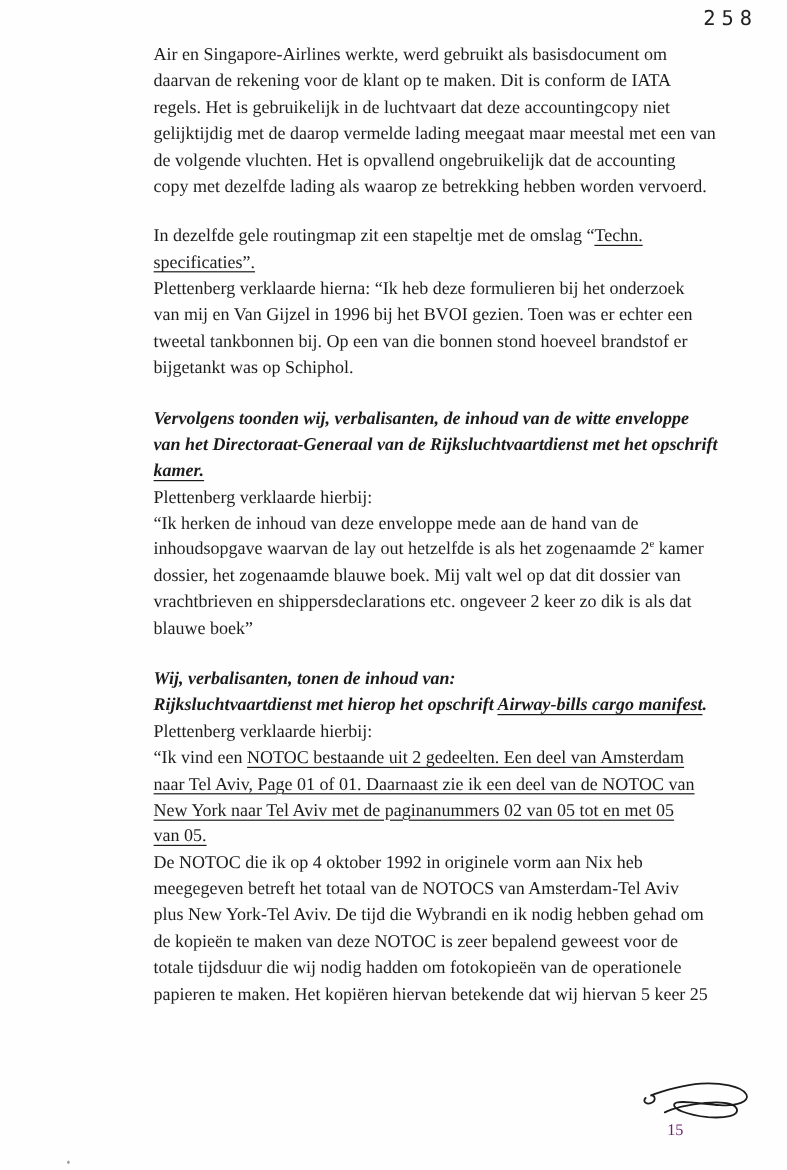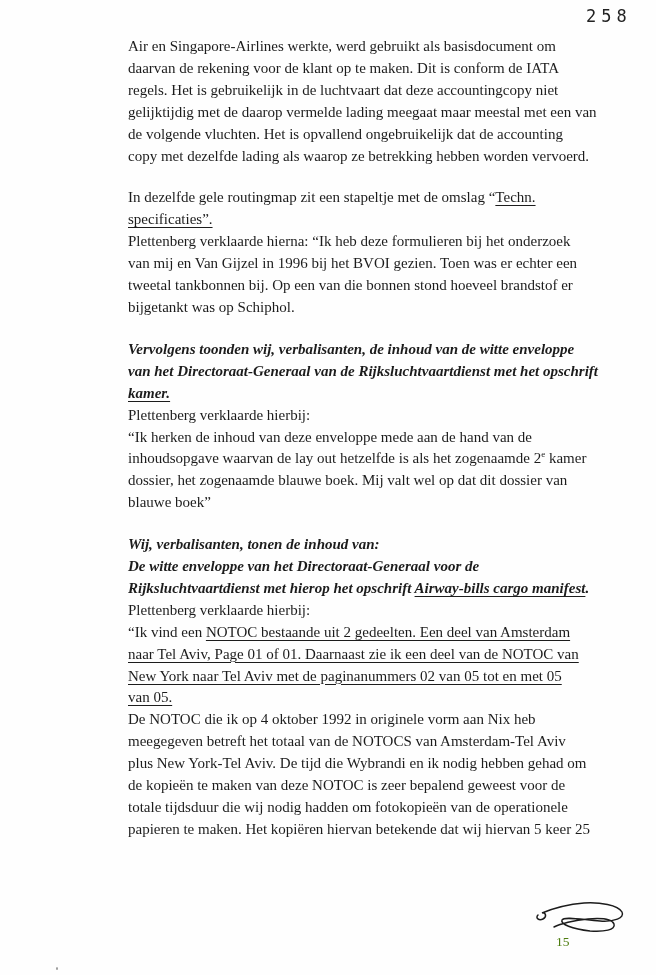--- a/index.html
+++ b/index.html
@@ -38,21 +38,21 @@
   .signature {
     position: absolute;
     left: 520px;
     top: 896px;
   }
   .page-num-bottom {
     position: absolute;
     top: 934px;
     left: 556px;
     font-size: 13.5px;
-    color: #4d7c0f;
+    color: #701a75;
   }
   .speck {
     position: absolute;
     left: 56px;
     top: 967px;
     width: 2px;
     height: 3px;
     background: #9a9a9a;
     border-radius: 50%;
   }
@@ -82,25 +82,25 @@
         <div class="line"><span>bijgetankt was op Schiphol.</span></div>
       </div>
       <div class="para">
         <div class="line it"><span>Vervolgens toonden wij, verbalisanten, de inhoud van de witte enveloppe</span></div>
         <div class="line it"><span>van het Directoraat-Generaal van de Rijksluchtvaartdienst met het opschrift</span></div>
         <div class="line it"><span class="u">kamer.</span></div>
         <div class="line"><span>Plettenberg verklaarde hierbij:</span></div>
         <div class="line"><span>“Ik herken de inhoud van deze enveloppe mede aan de hand van de</span></div>
         <div class="line"><span>inhoudsopgave waarvan de lay out hetzelfde is als het zogenaamde 2</span><span class="sup">e</span><span> kamer</span></div>
         <div class="line"><span>dossier, het zogenaamde blauwe boek. Mij valt wel op dat dit dossier van</span></div>
+        <div class="line"><span>vrachtbrieven en shippersdeclarations etc. ongeveer 2 keer zo dik is als dat</span></div>
         <div class="line"><span>blauwe boek”</span></div>
       </div>
       <div class="para">
         <div class="line it"><span>Wij, verbalisanten, tonen de inhoud van:</span></div>
-        <div class="line it"><span>De witte enveloppe van het Directoraat-Generaal voor de</span></div>
         <div class="line it"><span>Rijksluchtvaartdienst met hierop het opschrift </span><span class="u">Airway-bills cargo manifest</span><span>.</span></div>
         <div class="line"><span>Plettenberg verklaarde hierbij:</span></div>
         <div class="line"><span>“Ik vind een </span><span class="u">NOTOC bestaande uit 2 gedeelten. Een deel van Amsterdam</span></div>
         <div class="line"><span class="u">naar Tel Aviv, Page 01 of 01. Daarnaast zie ik een deel van de NOTOC van</span></div>
         <div class="line"><span class="u">New York naar Tel Aviv met de paginanummers 02 van 05 tot en met 05</span></div>
         <div class="line"><span class="u">van 05.</span></div>
         <div class="line"><span>De NOTOC die ik op 4 oktober 1992 in originele vorm aan Nix heb</span></div>
         <div class="line"><span>meegegeven betreft het totaal van de NOTOCS van Amsterdam-Tel Aviv</span></div>
         <div class="line"><span>plus New York-Tel Aviv. De tijd die Wybrandi en ik nodig hebben gehad om</span></div>
         <div class="line"><span>de kopieën te maken van deze NOTOC is zeer bepalend geweest voor de</span></div>

